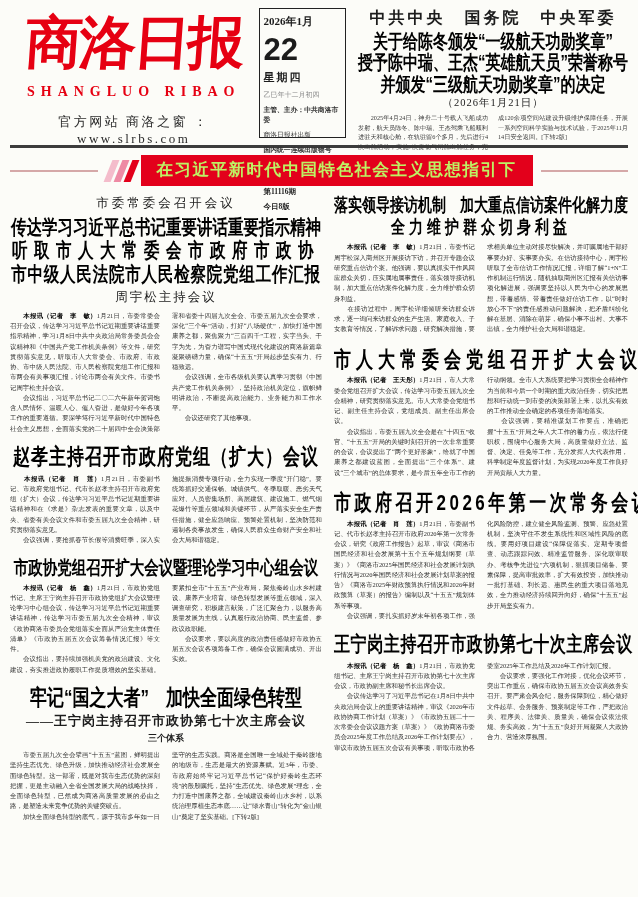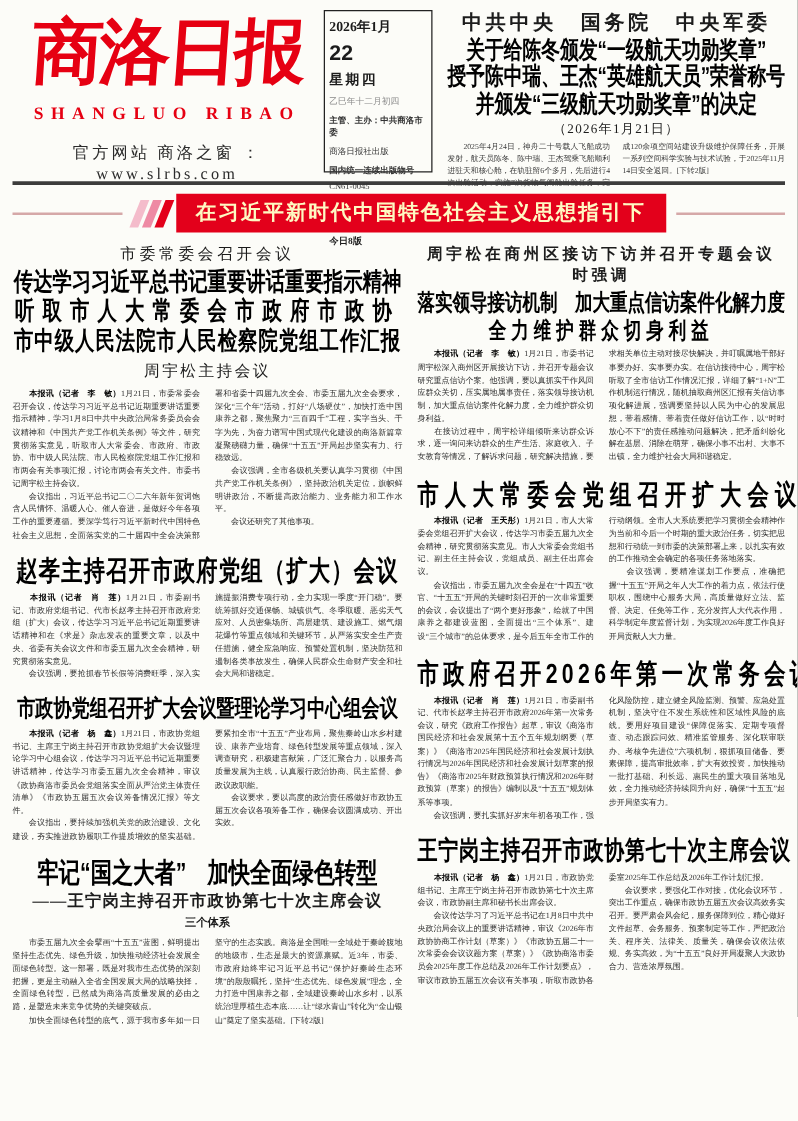--- a/index.html
+++ b/index.html
@@ -17,21 +17,21 @@
     font-size:57px; font-weight:bold; color:#e60012; letter-spacing:-3px;
     line-height:1.05; transform:skewX(-4deg);
   }
   .paper-roman { margin-top:12px; color:#e60012; font-weight:bold; font-size:14px; letter-spacing:6px; }
   .paper-site { margin-top:13px; font-size:13px; color:#2b2b2b; letter-spacing:2.5px; }
   .date-box {
     width:88px; border:1.6px solid #222; margin:2px 6px 6px 2px; padding:5px 3px;
     text-align:left; display:flex; flex-direction:column; gap:5px;
   }
   .db-month { font-size:11px; font-weight:bold; }
-  .db-day { font-size:17px; font-weight:bold; line-height:1; font-family:"Liberation Sans",sans-serif; }
+  .db-day { font-size:31px; font-weight:bold; line-height:1; font-family:"Liberation Sans",sans-serif; }
   .db-weekday { font-size:11px; font-weight:bold; letter-spacing:2px; }
   .db-lunar { font-size:7px; color:#8a8a8a; }
   .db-small { font-size:6.8px; color:#333; }
   .db-bold { font-weight:bold; }
   .db-issue { font-size:7.5px; font-weight:bold; }
   
   .decision { flex:1; padding:2px 0 0 6px; text-align:center; }
   .dec-org { font-size:16px; font-weight:bold; letter-spacing:3px; }
   .dec-hl { font-family:"Liberation Sans",sans-serif; font-weight:bold; color:#000; margin-top:1px; }
   .dec-hl .hl-line { display:block; white-space:nowrap; font-size:15px; line-height:1.42; transform:scaleY(1.3); }
@@ -43,21 +43,21 @@
   
   .header-rule { border-top:3px solid #3c3c3c; margin:1px 0 7px 0; }
   .banner-row { display:flex; align-items:center; margin:2px 0 9px 0; }
   .banner-row .line { flex:1; height:2px; background:#d5a8a8; }
   .stripes { display:flex; gap:3px; margin:0 6px 0 10px; }
   .stripes i { display:block; width:7px; height:22px; transform:skewX(-22deg); }
   .stripes i:nth-child(1){ background:#f4bccb; }
   .stripes i:nth-child(2){ background:#ee8aa4; }
   .stripes i:nth-child(3){ background:#e3001b; }
   .banner {
-    background:#e3001b; color:#fef9c3; font-family:"Liberation Sans",sans-serif;
+    background:#e3001b; color:#bef264; font-family:"Liberation Sans",sans-serif;
     font-weight:bold; font-size:16.5px; padding:4px 16px 5px 16px; letter-spacing:1.5px;
     margin-right:8px; white-space:nowrap;
   }
   
   .main { display:flex; gap:12px; }
   .col-left { width:312px; }
   .col-right { flex:1; min-width:0; }
   article { margin-bottom:13px; }
   .kicker { text-align:center; font-size:12.5px; letter-spacing:3px; margin-bottom:3px; }
   .kicker.bold { font-weight:bold; }
@@ -178,21 +178,20 @@
         <div class="byline">三个体系</div>
         <p class="body-2col">　　市委五届九次全会擘画“十五五”蓝图，鲜明提出坚持生态优先、绿色升级，加快推动经济社会发展全面绿色转型。这一部署，既是对我市生态优势的深刻把握，更是主动融入全省全国发展大局的战略抉择，全面绿色转型，已然成为商洛高质量发展的必由之路，是塑造未来竞争优势的关键突破点。
 　　加快全面绿色转型的底气，源于我市多年如一日坚守的生态实践。商洛是全国唯一全域处于秦岭腹地的地级市，生态是最大的资源禀赋。近3年，市委、市政府始终牢记习近平总书记“保护好秦岭生态环境”的殷殷嘱托，坚持“生态优先、绿色发展”理念，全力打造中国康养之都，全域建设秦岭山水乡村，以系统治理厚植生态本底……让“绿水青山”转化为“金山银山”奠定了坚实基础。[下转2版]</p>
       </article>
 
     </section>
 
     <section class="col-right">
 
       <article>
-        <div class="kicker bold">周宇松在商州区接访下访并召开专题会议时强调</div>
         <div class="headline hl-r1">
           <span class="hl-line">落实领导接访机制　加大重点信访案件化解力度</span>
           <span class="hl-line ls-mid">全力维护群众切身利益</span>
         </div>
         <p class="body-2col"><b>　　本报讯（记者　李　敏）</b><span>1月21日，市委书记周宇松深入商州区开展接访下访，并召开专题会议研究重点信访个案。他强调，要以真抓实干作风回应群众关切，压实属地属事责任，落实领导接访机制，加大重点信访案件化解力度，全力维护群众切身利益。
 　　在接访过程中，周宇松详细倾听来访群众诉求，逐一询问来访群众的生产生活、家庭收入、子女教育等情况，了解诉求问题，研究解决措施，要求相关单位主动对接尽快解决，并叮嘱属地干部好事要办好、实事要办实。在信访接待中心，周宇松听取了全市信访工作情况汇报，详细了解“1+N”工作机制运行情况，随机抽取商州区汇报有关信访事项化解进展，强调要坚持以人民为中心的发展思想，带着感情、带着责任做好信访工作，以“时时放心不下”的责任感推动问题解决，把矛盾纠纷化解在基层、消除在萌芽，确保小事不出村、大事不出镇，全力维护社会大局和谐稳定。</span></p>
       </article>
 
       <article>
         <div class="headline hl-r2">

